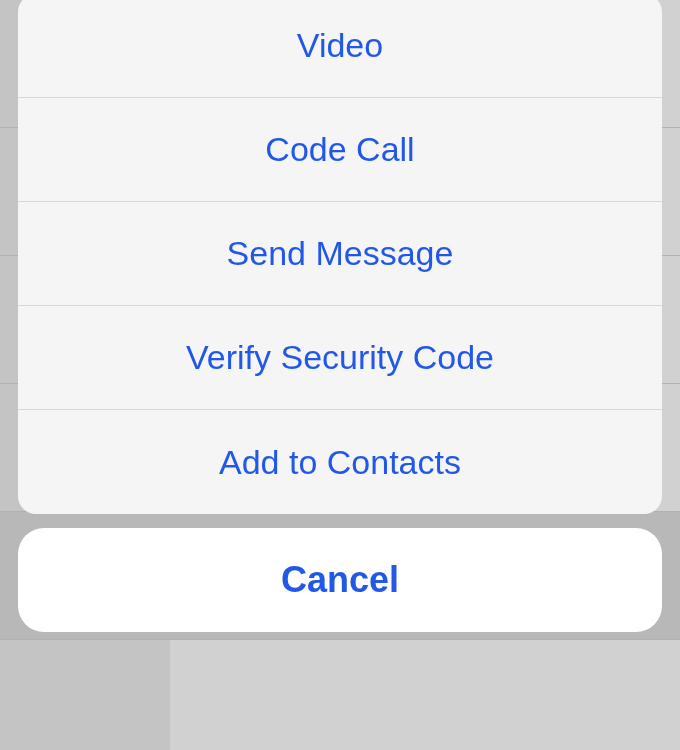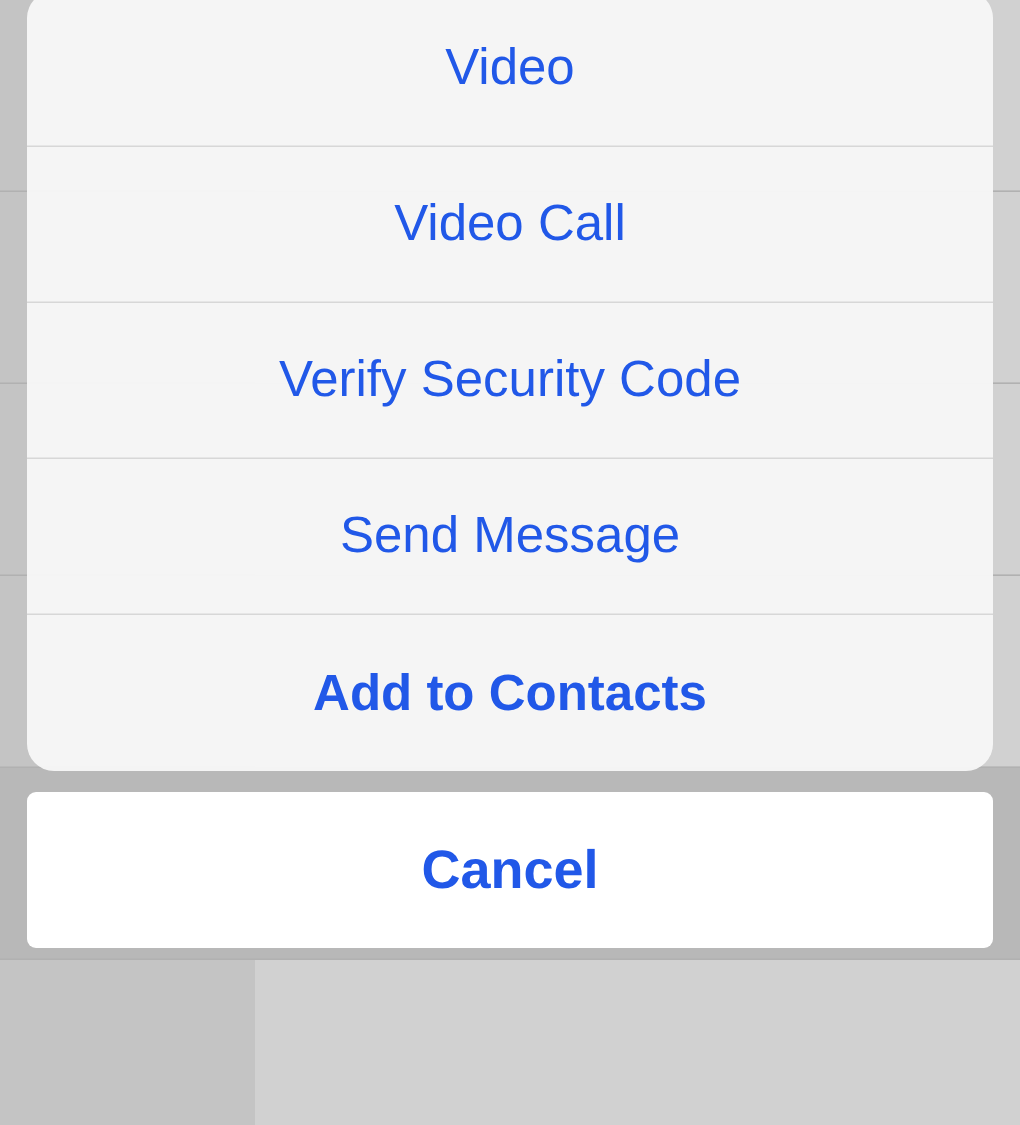--- a/index.html
+++ b/index.html
@@ -68,26 +68,25 @@
       font-size: 34px;
       font-weight: 400;
       color: #2158e8;
       border-bottom: 1px solid rgba(0,0,0,0.12);
       cursor: pointer;
       user-select: none;
     }
     
     .options-group .option-button:last-child {
       border-bottom: none;
-      font-weight: bold;
     }
     
     .cancel-button {
       background: #ffffff;
-      border-radius: 6px;
+      border-radius: 26px;
       display: flex;
       align-items: center;
       justify-content: center;
       height: 104px;
       font-size: 36px;
       font-weight: 600;
       color: #2158e8;
       cursor: pointer;
       user-select: none;
     }
@@ -111,27 +110,27 @@
 </div>
 
 <div class="overlay"></div>
 
 <div class="action-sheet shifted">
   <div class="options-group">
     <div class="option-button">
       <span>Video</span>
     </div>
     <div class="option-button">
-      <span>Video Call</span>
+      <span>Code Call</span>
+    </div>
+    <div class="option-button">
+      <span>Send Message</span>
     </div>
     <div class="option-button">
       <span>Verify Security Code</span>
-    </div>
-    <div class="option-button">
-      <span>Send Message</span>
     </div>
     <div class="option-button">
       <span>Add to Contacts</span>
     </div>
   </div>
   <div class="cancel-button">
     <span>Cancel</span>
   </div>
 </div>
 

